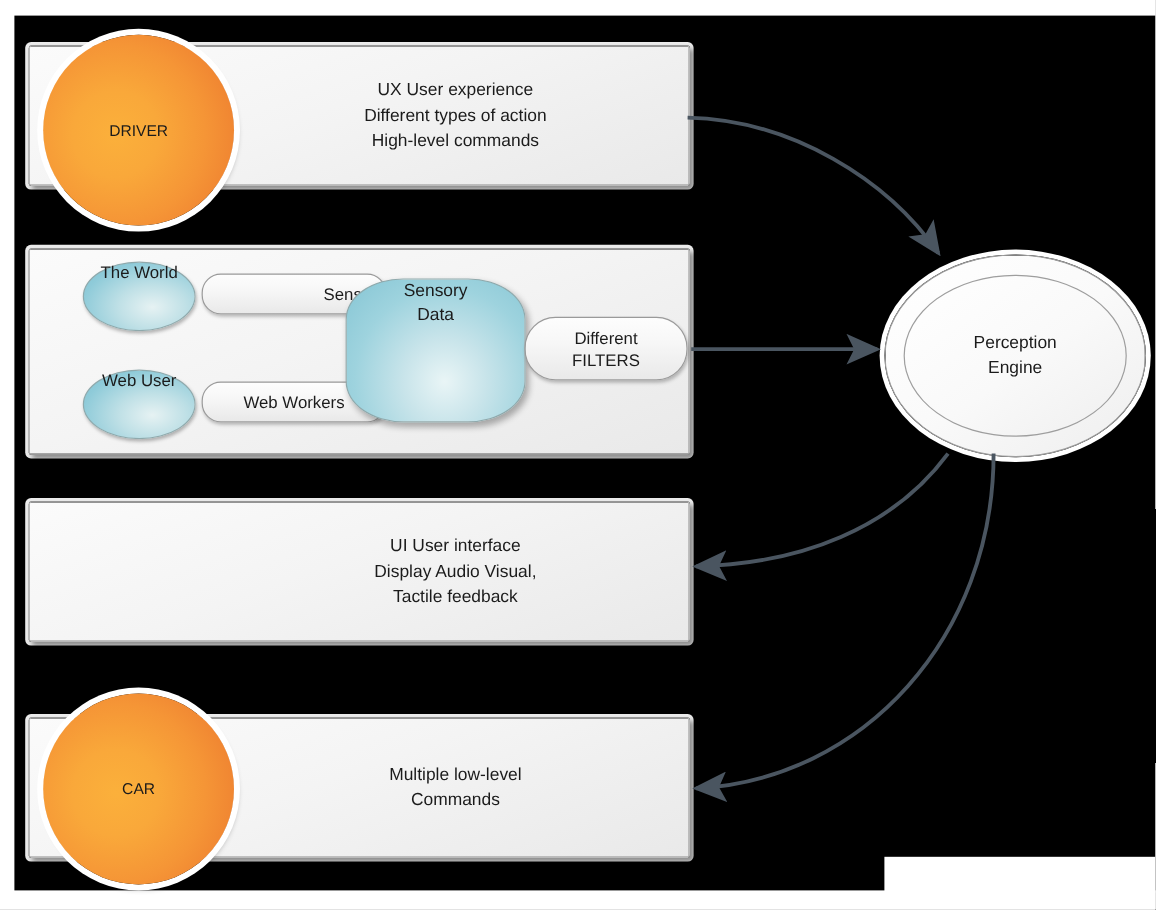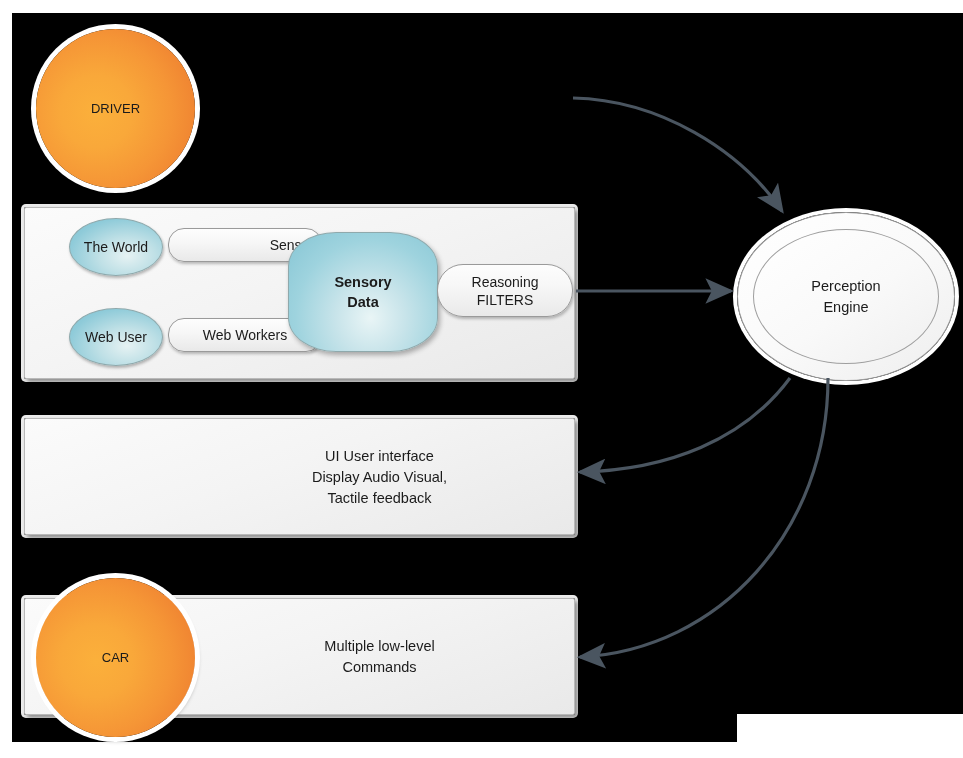--- a/index.html
+++ b/index.html
@@ -79,21 +79,21 @@
   }
 
   
   .blue-ellipse {
     position: absolute;
     border-radius: 50%;
     border: 1px solid #8fa9ac;
     background: radial-gradient(ellipse at 62% 66%,
                 #e6f2f3 0%, #bfe0e6 35%, #8fcbd9 72%, #7cc0d0 100%);
     display: flex;
-    align-items: center;
+    align-items: flex-start;
     justify-content: center;
     font-size: 14px;
     color: #1b1b1b;
     box-shadow: 1px 2px 3px rgba(0,0,0,0.28);
   }
 
   
   .pill {
     position: absolute;
     border: 1px solid #9a9a9a;
@@ -110,29 +110,27 @@
   }
 
   
   #sensory-data {
     position: absolute;
     border: 1px solid #8fa9ac;
     background: radial-gradient(ellipse at 55% 72%,
                 #e9f5f6 0%, #c8e4ea 30%, #9ed3de 65%, #85c5d4 100%);
     border-radius: 48px / 34px;
     display: flex;
-    align-items: center;
     justify-content: center;
     text-align: center;
     font-size: 14.5px;
     line-height: 20px;
     color: #1b1b1b;
     white-space: pre-line;
     box-shadow: 2px 3px 5px rgba(0,0,0,0.30);
-    font-weight: bold;
   }
 
   
   #reasoning-engine {
     position: absolute;
     left: 737px;
     top: 212px;
     width: 216px;
     height: 167px;
     border-radius: 50%;
@@ -171,20 +169,25 @@
   }
 </style>
 </head>
 <body>
 
 <div id="stage">
 
   <div id="backdrop"></div>
   <div id="backdrop-notch"></div>
 
+  <div class="panel" style="left:24px; top:38px; width:549px; height:115px;">
+    <div class="panel-text">UX User experience
+Different types of action
+High-level commands</div>
+  </div>
   <div class="node-circle node-orange" style="left:36px; top:29px; width:159px; height:159px;">
     <span>DRIVER</span>
   </div>
 
   <div class="panel" style="left:24px; top:207px; width:549px; height:170px;"></div>
 
   <div class="pill" style="left:168px; top:228px; width:152px; height:32px; border-radius:16px;justify-content:flex-end;">
     <span>Sensors</span>
   </div>
   <div class="pill" style="left:168px; top:318px; width:152px; height:32px; border-radius:16px;">
@@ -197,21 +200,21 @@
   <div class="blue-ellipse" style="left:69px; top:308px; width:92px; height:56px;">
     <span>Web User</span>
   </div>
 
   <div id="sensory-data" style="left:288px; top:232px; width:148px; height:118px;">
     <span>Sensory
 Data</span>
   </div>
 
   <div class="pill" style="left:437px; top:264px; width:134px; height:51px; border-radius:26px;">
-    <span>Reasoning
+    <span>Different
 FILTERS</span>
   </div>
 
   <div class="panel" style="left:24px; top:418px; width:549px; height:115px;">
     <div class="panel-text">UI User interface
 Display Audio Visual,
 Tactile feedback</div>
   </div>
 
   <div class="panel" style="left:24px; top:598px; width:549px; height:115px;">

